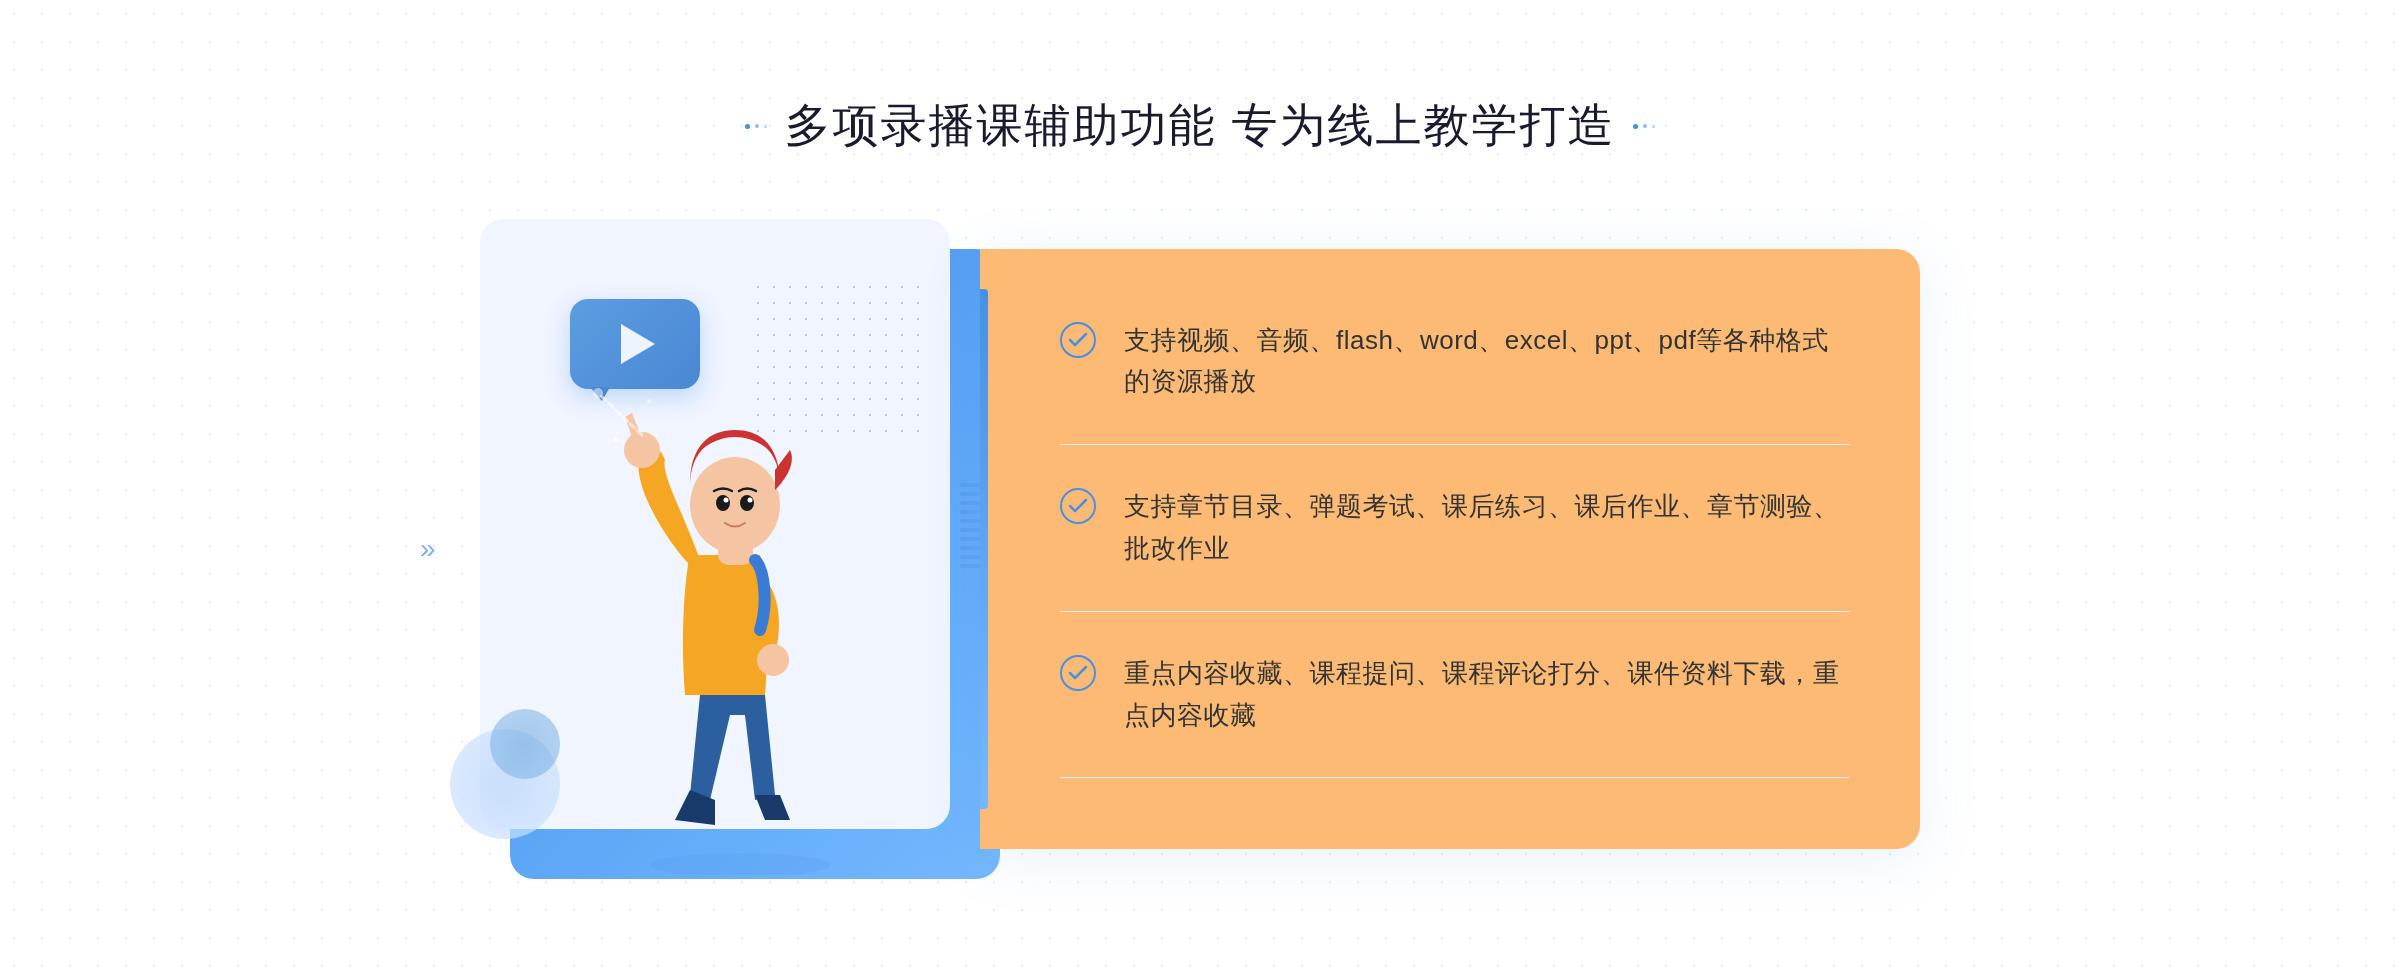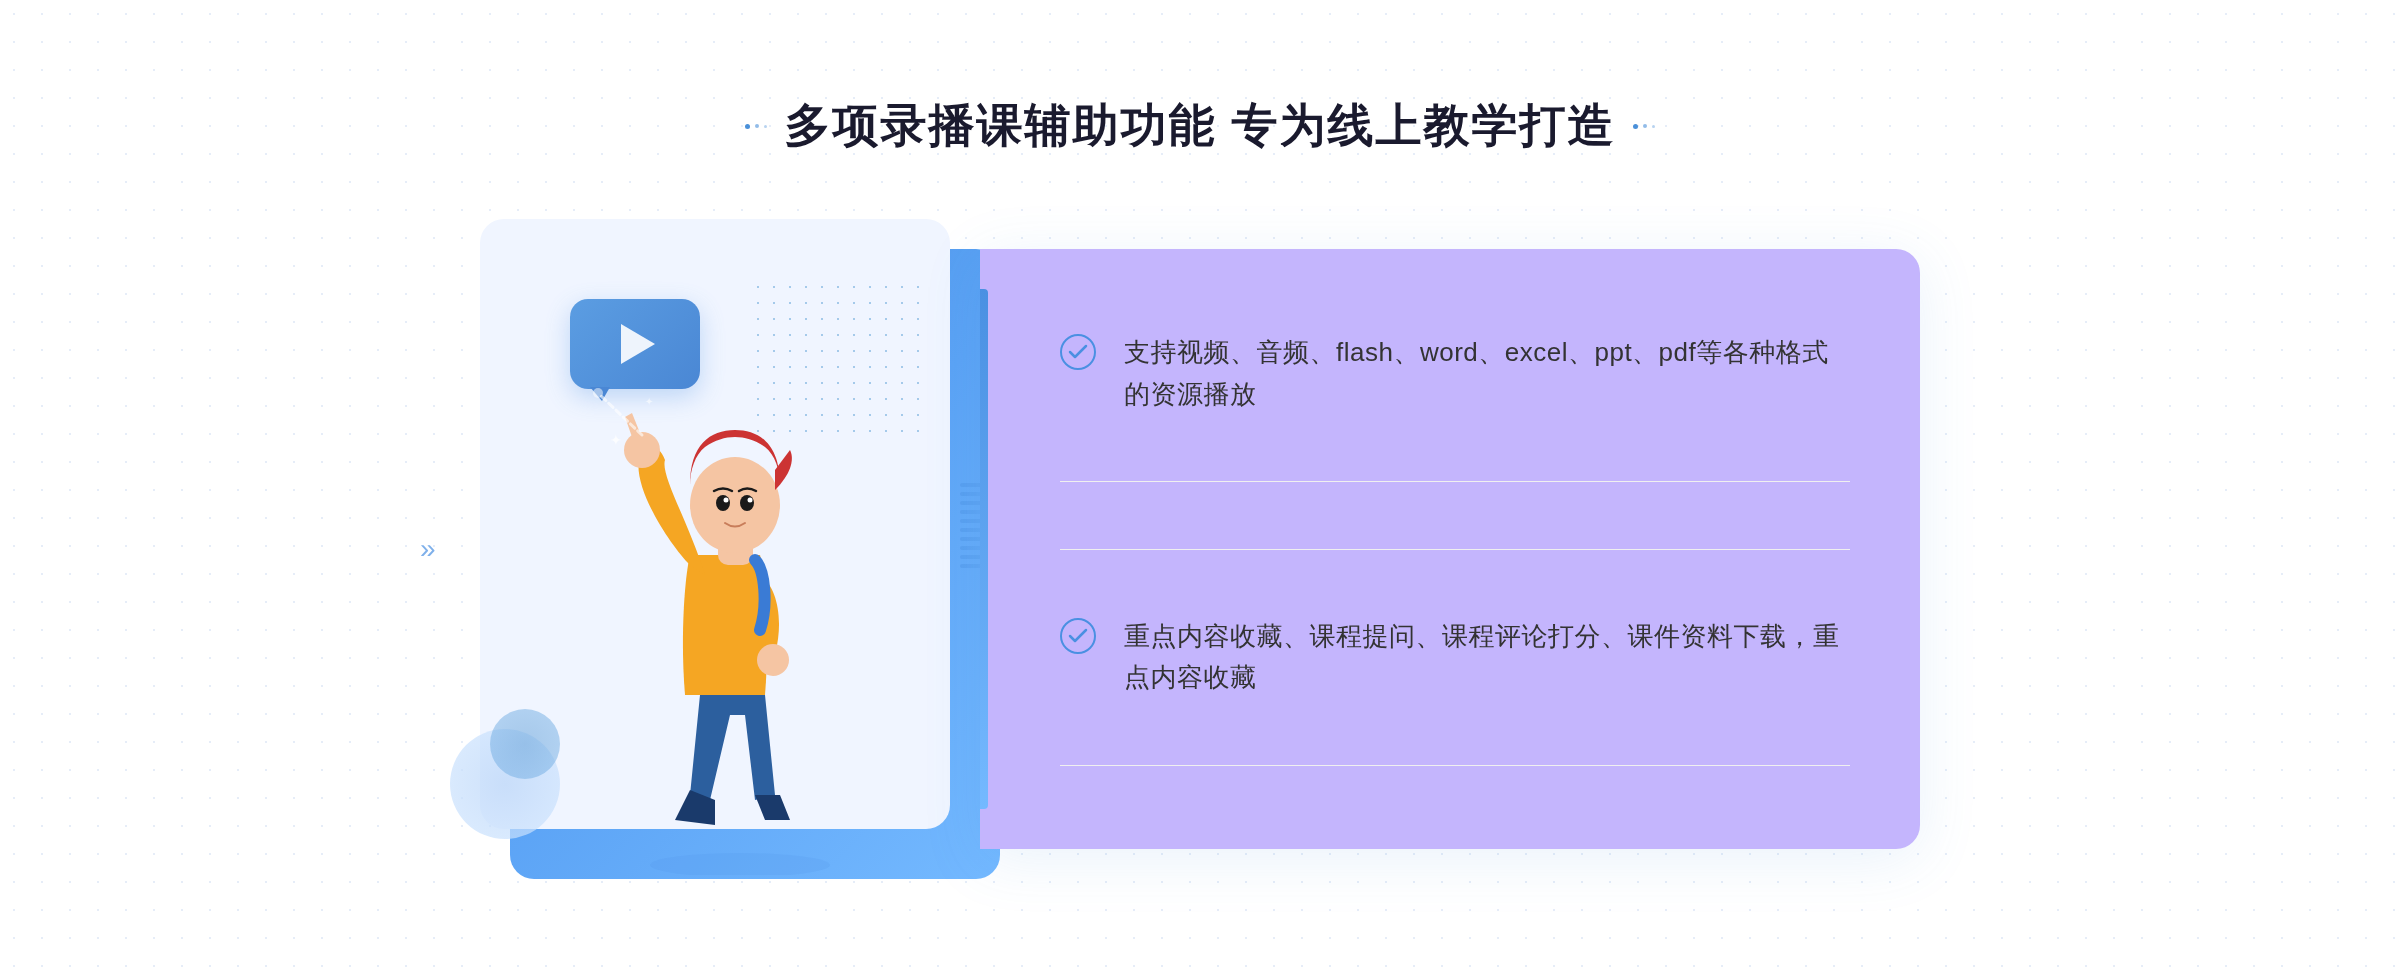--- a/index.html
+++ b/index.html
@@ -73,21 +73,21 @@
     }
 
     .title-dots span:nth-child(3) {
       width: 3px;
       height: 3px;
       opacity: 0.4;
     }
 
     .main-title {
       font-size: 46px;
-      font-weight: 700;
+      font-weight: 400;
       color: #1a1a2e;
       letter-spacing: 2px;
     }
 
     .subtitle {
       font-size: 22px;
       color: #999;
       letter-spacing: 1px;
     }
 
@@ -244,21 +244,21 @@
     .person-svg {
       position: absolute;
       bottom: 0;
       left: 50%;
       transform: translateX(-50%);
     }
 
     
     .features-panel {
       flex: 1;
-      background: #c4b5fd;
+      background: #fdba74;
       border-radius: 0 24px 24px 0;
       padding: 50px 70px 50px 80px;
       box-shadow: 0 10px 60px rgba(74, 144, 226, 0.12);
       height: 600px;
       display: flex;
       flex-direction: column;
       justify-content: space-around;
       position: relative;
       margin-left: -20px;
     }
@@ -425,20 +425,29 @@
           <svg viewBox="0 0 36 36" fill="none" xmlns="http://www.w3.org/2000/svg">
             <circle cx="18" cy="18" r="17" stroke="#4a90e2" stroke-width="2"></circle>
             <path d="M10 18 L15 23 L26 12" stroke="#4a90e2" stroke-width="2.5" stroke-linecap="round" stroke-linejoin="round"></path>
           </svg>
         </div>
         <span class="feature-text">支持视频、音频、flash、word、excel、ppt、pdf等各种格式的资源播放</span>
       </div>
 
       <div class="feature-divider"></div>
 
+      <div class="feature-item">
+        <div class="check-icon">
+          <svg viewBox="0 0 36 36" fill="none" xmlns="http://www.w3.org/2000/svg">
+            <circle cx="18" cy="18" r="17" stroke="#4a90e2" stroke-width="2"></circle>
+            <path d="M10 18 L15 23 L26 12" stroke="#4a90e2" stroke-width="2.5" stroke-linecap="round" stroke-linejoin="round"></path>
+          </svg>
+        </div>
+        <span class="feature-text">支持章节目录、弹题考试、课后练习、课后作业、章节测验、批改作业</span>
+      </div>
 
       <div class="feature-divider"></div>
 
       <div class="feature-item">
         <div class="check-icon">
           <svg viewBox="0 0 36 36" fill="none" xmlns="http://www.w3.org/2000/svg">
             <circle cx="18" cy="18" r="17" stroke="#4a90e2" stroke-width="2"></circle>
             <path d="M10 18 L15 23 L26 12" stroke="#4a90e2" stroke-width="2.5" stroke-linecap="round" stroke-linejoin="round"></path>
           </svg>
         </div>

